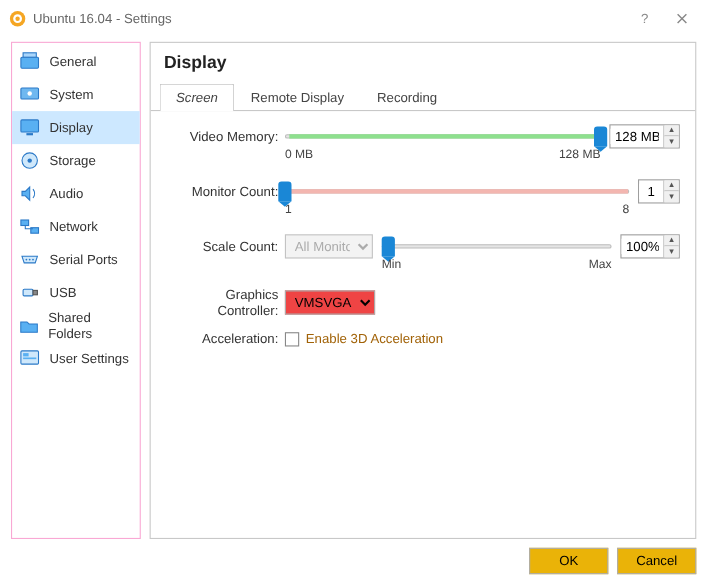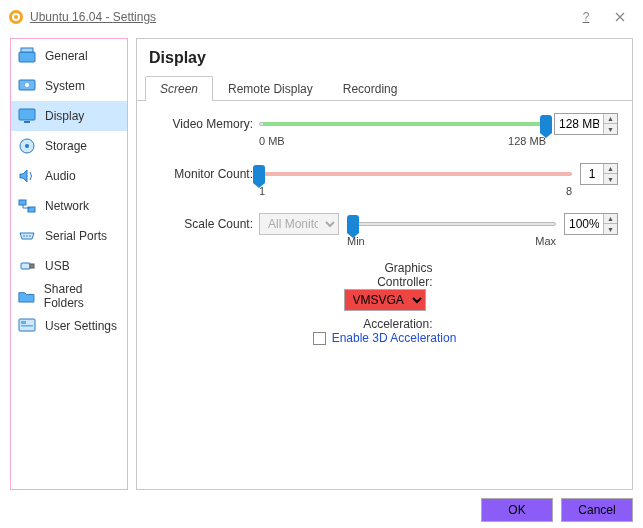--- a/index.html
+++ b/index.html
@@ -1,37 +1,37 @@
 <!DOCTYPE html>
 <html><head>
 <meta charset="utf-8">
 <style>
   * { box-sizing: border-box; margin: 0; padding: 0; font-family: "Segoe UI", Tahoma, sans-serif; }
   html, body { width: 643px; height: 528px; background: #fff; overflow: hidden; }
 
-  .titlebar { height: 30px; display: flex; align-items: center; padding: 3px 6px 0 8px; font-size: 12px; color: #666; text-decoration: underline; }
+  .titlebar { height: 30px; display: flex; align-items: center; padding: 3px 6px 0 8px; font-size: 12px; color: #666; }
   .titlebar .ico { width: 16px; height: 16px; margin-right: 6px; }
   .titlebar .title { flex: 1; }
   .titlebar .tbtn { width: 34px; height: 24px; display: flex; align-items: center; justify-content: center; color: #888; font-size: 12px; }
 
   .body { display: flex; height: 460px; padding: 8px 10px 0 10px; gap: 8px; }
   .sidebar { width: 118px; border: 1px solid #f9a8d4; background: #fff; padding: 2px 0; }
   .sitem { display: flex; align-items: center; height: 30px; padding: 0 6px; font-size: 12px; color: #333; gap: 8px; cursor: default; }
   .sitem.selected { background: #cde8ff; }
   .sicon { width: 20px; height: 20px; display: flex; align-items: center; justify-content: center; }
 
   .main { flex: 1; border: 1px solid #c8c8c8; background: #fff; position: relative; }
   .page-title { font-size: 16px; font-weight: 600; padding: 10px 12px 8px 12px; color: #222; }
   .tabs { display: flex; border-bottom: 1px solid #c8c8c8; padding-left: 8px; }
   .tab { padding: 5px 14px 5px 14px; font-size: 12px; color: #444; border: 1px solid transparent; border-bottom: none; position: relative; top: 1px; cursor: default; }
   .tab.active { border-color: #c8c8c8; background: #fff; border-radius: 2px 2px 0 0; font-style: italic; }
 
   .pane { padding: 10px 14px 10px 14px; }
   .row { display: flex; align-items: center; min-height: 26px; margin-bottom: 24px; }
-  .row.tight { margin-bottom: 6px; flex-direction: column; }
+  .row.tight { margin-bottom: 6px; }
   .lbl { width: 108px; text-align: right; font-size: 12px; color: #333; padding-right: 6px; }
   .ctrl { flex: 1; position: relative; display: flex; align-items: center; }
 
   .slider { flex: 1; position: relative; height: 18px; }
   .track { position: absolute; left: 0; right: 0; top: 7px; height: 4px; background: #e5e5e5; border: 1px solid #bcbcbc; border-radius: 2px; }
   .fill { position: absolute; top: -1px; bottom: -1px; }
   .fill.green { background: #8ee08e; }
   .fill.pink  { background: #f3b6b0; }
   .thumb { position: absolute; width: 12px; height: 18px; background: #1a87d6; border-radius: 3px 3px 0 0; top: 0; transform: translateX(-50%); }
   .thumb::after { content: ""; position: absolute; left: 0; bottom: -5px; border-left: 6px solid transparent; border-right: 6px solid transparent; border-top: 5px solid #1a87d6; }
@@ -41,24 +41,24 @@
   .spinbox input { width: 48px; border: none; font-size: 12px; text-align: right; padding: 0 4px; outline: none; }
   .spinbox.narrow input { width: 22px; text-align: center; }
   .spinbtns { width: 14px; display: flex; flex-direction: column; border-left: 1px solid #bbb; }
   .spinbtns div { height: 10px; display:flex; align-items:center; justify-content:center; font-size:7px; color:#555; background:#f0f0f0; }
   .spinbtns div:first-child { border-bottom: 1px solid #bbb; }
 
   select.combo, .combo { font-size: 12px; height: 22px; border: 1px solid #aaa; background: #ef4444; padding: 0 4px; }
   .combo.dis { color: #888; background: #eee; }
 
   .chk { width: 13px; height: 13px; border: 1px solid #888; margin-right: 6px; display: inline-block; vertical-align: middle; }
-  .chktext { font-size: 12px; color: #1d4ed8; }
+  .chktext { font-size: 12px; color: #a16207; }
 
   .footer { position: absolute; right: 10px; bottom: 6px; display: flex; gap: 8px; }
-  .btn { min-width: 72px; height: 24px; border: 1px solid #adadad; background: #8b5cf6; font-size: 12px; display: flex; align-items: center; justify-content: center; cursor: default; }
+  .btn { min-width: 72px; height: 24px; border: 1px solid #adadad; background: #eab308; font-size: 12px; display: flex; align-items: center; justify-content: center; cursor: default; }
 </style>
 </head>
 <body>
 
 <div class="titlebar">
   <span class="ico">
     <svg viewBox="0 0 16 16">
         <circle cx="8" cy="8" r="7" fill="#f5a623"></circle>
         <circle cx="8" cy="8" r="4" fill="#fff"></circle>
         <circle cx="8" cy="8" r="2" fill="#f5a623"></circle>

